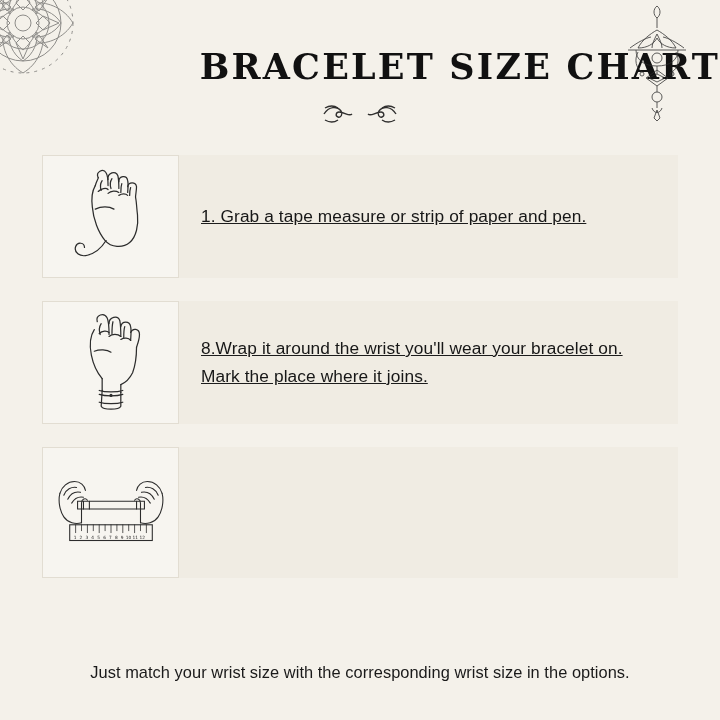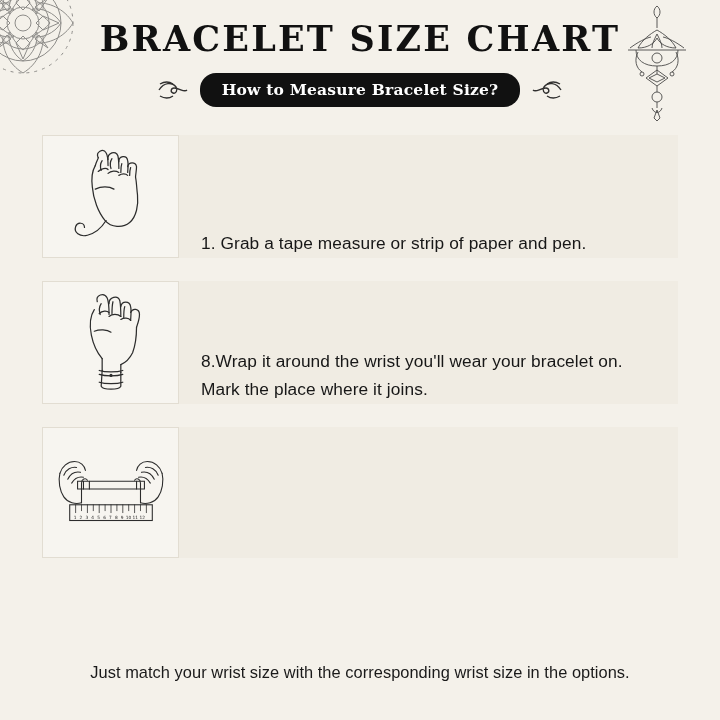--- a/index.html
+++ b/index.html
@@ -32,22 +32,22 @@
     top: 4px;
     right: 26px;
     width: 74px;
     height: 118px;
     opacity: 0.85;
     pointer-events: none;
   }
 
   
   .header {
-    padding-top: 20px;
-    text-align: center;
+    padding-top: 48px;
+    text-align: right;
   }
   .title {
     font-family: "DejaVu Serif", "Liberation Serif", serif;
     font-size: 35px;
     letter-spacing: 2.2px;
     font-weight: 700;
     color: #111;
     margin: 0;
     line-height: 1.1;
   }
@@ -76,23 +76,24 @@
     white-space: nowrap;
   }
 
   
   .steps {
     margin-top: 28px;
     padding: 0 42px;
   }
   .step {
     display: flex;
-    align-items: flex-end;
+    align-items: center;
     background: #f0ece3;
     margin-bottom: 23px;
+    text-decoration: underline;
   }
   .step-img {
     width: 137px;
     min-width: 137px;
     height: 123px;
     background: #f7f5f0;
     border: 1px solid #e2ddd2;
     box-sizing: border-box;
     display: flex;
     align-items: center;
@@ -197,21 +198,20 @@
   <div class="subtitle-row">
     <span class="flourish">
       <svg viewBox="0 0 34 26" width="34" height="26">
         <g stroke="#1b1b1b" fill="none" stroke-width="1.4">
           <path d="M3 13 C8 5 16 5 20 10 C22 13 20 17 17 16 C14 15 15 11 18 11 C24 11 28 16 31 13"></path>
           <path d="M4 19 C9 22 14 21 17 19"></path>
           <path d="M4 7 C9 4 14 5 17 7"></path>
         </g>
       </svg>
     </span>
-    <span class="subtitle-pill">How to Measure Bracelet Size?</span>
     <span class="flourish">
       <svg viewBox="0 0 34 26" width="34" height="26">
         <g stroke="#1b1b1b" fill="none" stroke-width="1.4" transform="translate(34,0) scale(-1,1)">
           <path d="M3 13 C8 5 16 5 20 10 C22 13 20 17 17 16 C14 15 15 11 18 11 C24 11 28 16 31 13"></path>
           <path d="M4 19 C9 22 14 21 17 19"></path>
           <path d="M4 7 C9 4 14 5 17 7"></path>
         </g>
       </svg>
     </span>
   </div>

